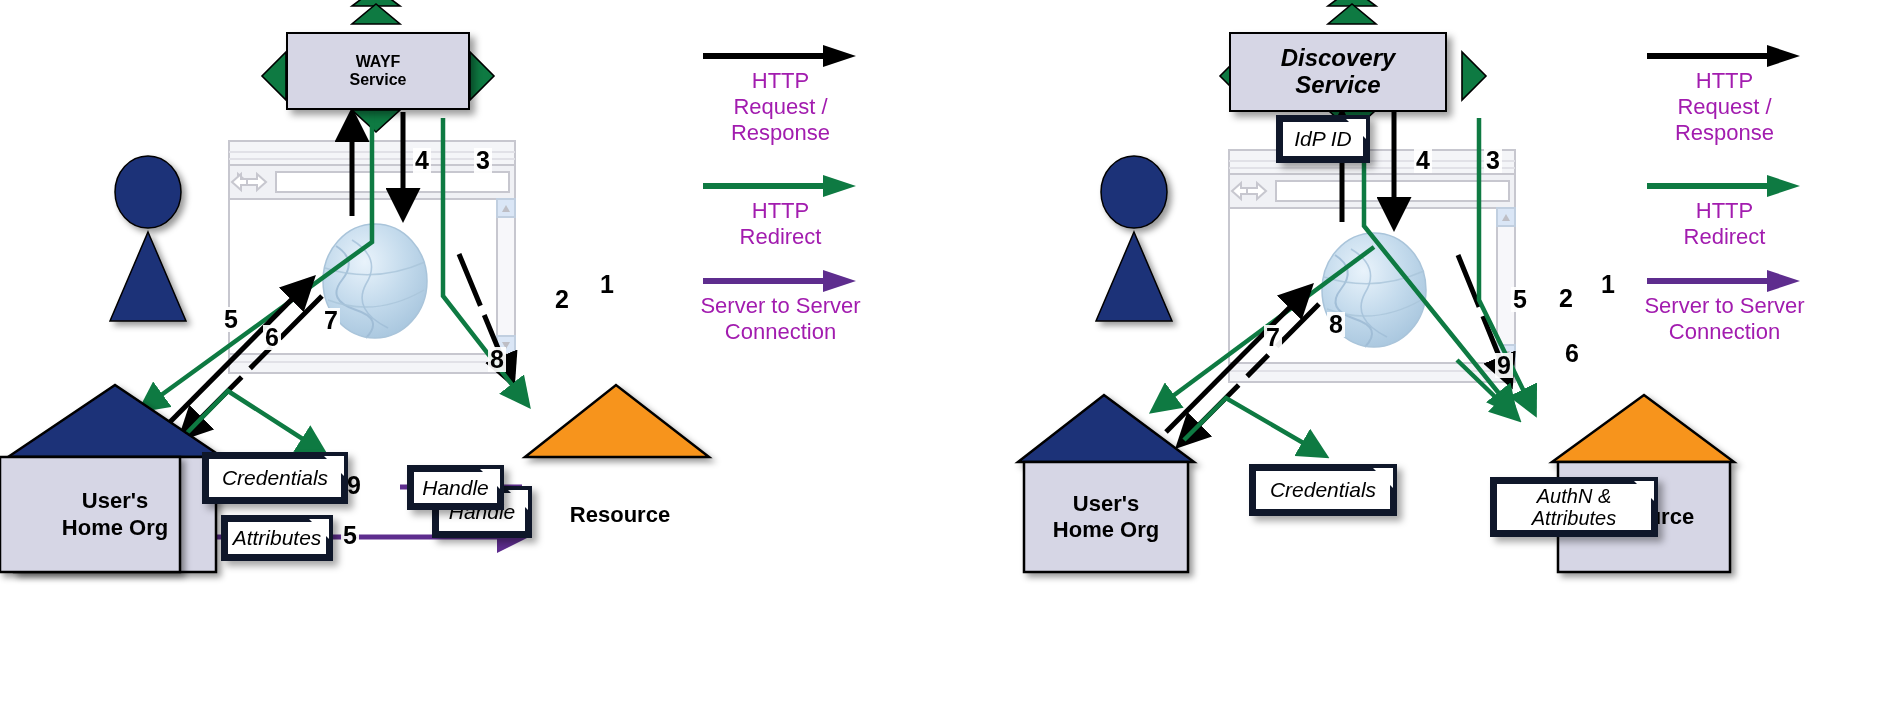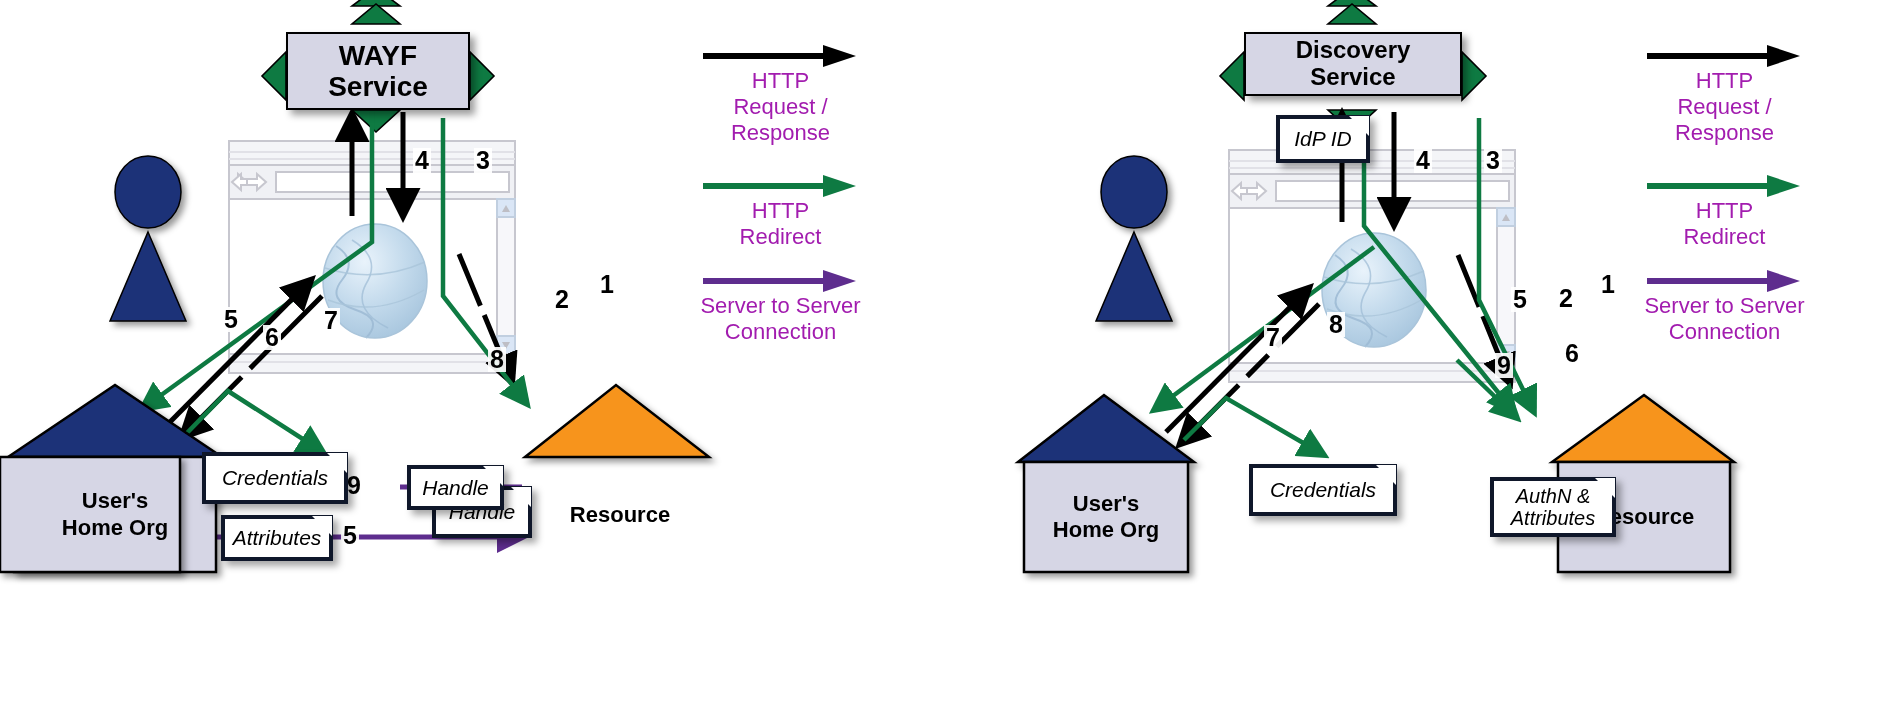--- a/index.html
+++ b/index.html
@@ -30,21 +30,21 @@
     text-align: center;
     font-weight: bold;
     color: #000;
     line-height: 1.12;
   }
 
   
   .note {
     position: absolute;
     background: #ffffff;
-    border: 4px solid #0f172a;
+    border: 7px solid #0f172a;
     font-style: italic;
     font-family: "Liberation Sans", sans-serif;
     display: flex; align-items: center; justify-content: center;
     text-align: center;
     color: #000;
     box-shadow: 5px 5px 7px rgba(0,0,0,0.35);
     line-height: 1.12;
     z-index: 30;
   }
   .note .dogear-cut {
@@ -208,21 +208,21 @@
       <g>
         <line x1="703" y1="186" x2="828" y2="186" stroke="#0e7a42" stroke-width="6"></line>
         <path d="M823,175 L856,186 L823,197 Z" fill="#0e7a42"></path>
       </g>
       <g>
         <line x1="703" y1="281" x2="828" y2="281" stroke="#5e2d8e" stroke-width="6"></line>
         <path d="M823,270 L856,281 L823,292 Z" fill="#5e2d8e"></path>
       </g>
     </svg>
 
-    <div class="service-box abs" style="left:286px; top:32px; width:184px; height:78px; font-size:28px;">
+    <div class="service-box abs" style="left:286px; top:32px; width:184px; height:78px; font-size:16px;">
       <div>
         <div>WAYF</div>
         <div>Service</div>
       </div>
     </div>
 
     <div class="abs" style="left:14px; top:457px; width:202px; height:115px; display:flex;align-items:center;justify-content:center;text-align:center;font-weight:bold;font-size:22px;line-height:1.2;">
       <div>
         <div>User's</div>
         <div>Home Org</div>
@@ -390,21 +390,21 @@
       <g>
         <line x1="703" y1="186" x2="828" y2="186" stroke="#0e7a42" stroke-width="6"></line>
         <path d="M823,175 L856,186 L823,197 Z" fill="#0e7a42"></path>
       </g>
       <g>
         <line x1="703" y1="281" x2="828" y2="281" stroke="#5e2d8e" stroke-width="6"></line>
         <path d="M823,270 L856,281 L823,292 Z" fill="#5e2d8e"></path>
       </g>
     </svg>
 
-    <div class="service-box abs" style="left:300px; top:32px; width:218px; height:64px; font-size:24px;">
+    <div class="service-box abs" style="left:285px; top:32px; width:218px; height:80px; font-size:24px;font-style:italic;">
       <div>
         <div>Discovery</div>
         <div>Service</div>
       </div>
     </div>
 
     <div class="abs" style="left:80px; top:462px; width:164px; height:110px; display:flex;align-items:center;justify-content:center;text-align:center;font-weight:bold;font-size:22px;line-height:1.2;">
       <div>
         <div>User's</div>
         <div>Home Org</div>
@@ -417,21 +417,21 @@
     <div class="note" style="left:332px; top:115px; width:94px; height:48px; font-size:21px;">
       <span>IdP ID</span>
       <span class="dogear-cut"></span>
     </div>
 
     <div class="note" style="left:305px; top:464px; width:148px; height:52px; font-size:21px;">
       <span>Credentials</span>
       <span class="dogear-cut"></span>
     </div>
 
-    <div class="note" style="left:546px; top:477px; width:126px; height:60px; font-size:20px; white-space:pre-line;">
+    <div class="note" style="left:546px; top:477px; width:168px; height:60px; font-size:20px; white-space:pre-line;">
       <span style="white-space:pre-line;">AuthN &amp;
 Attributes</span>
       <span class="dogear-cut"></span>
     </div>
 
     <div class="step" style="left:655px; top:272px; font-size:25px;">1</div>
     <div class="step" style="left:613px; top:286px; font-size:25px;">2</div>
     <div class="step" style="left:540px; top:148px; font-size:25px;">3</div>
     <div class="step" style="left:470px; top:148px; font-size:25px;">4</div>
     <div class="step" style="left:567px; top:287px; font-size:25px;">5</div>

